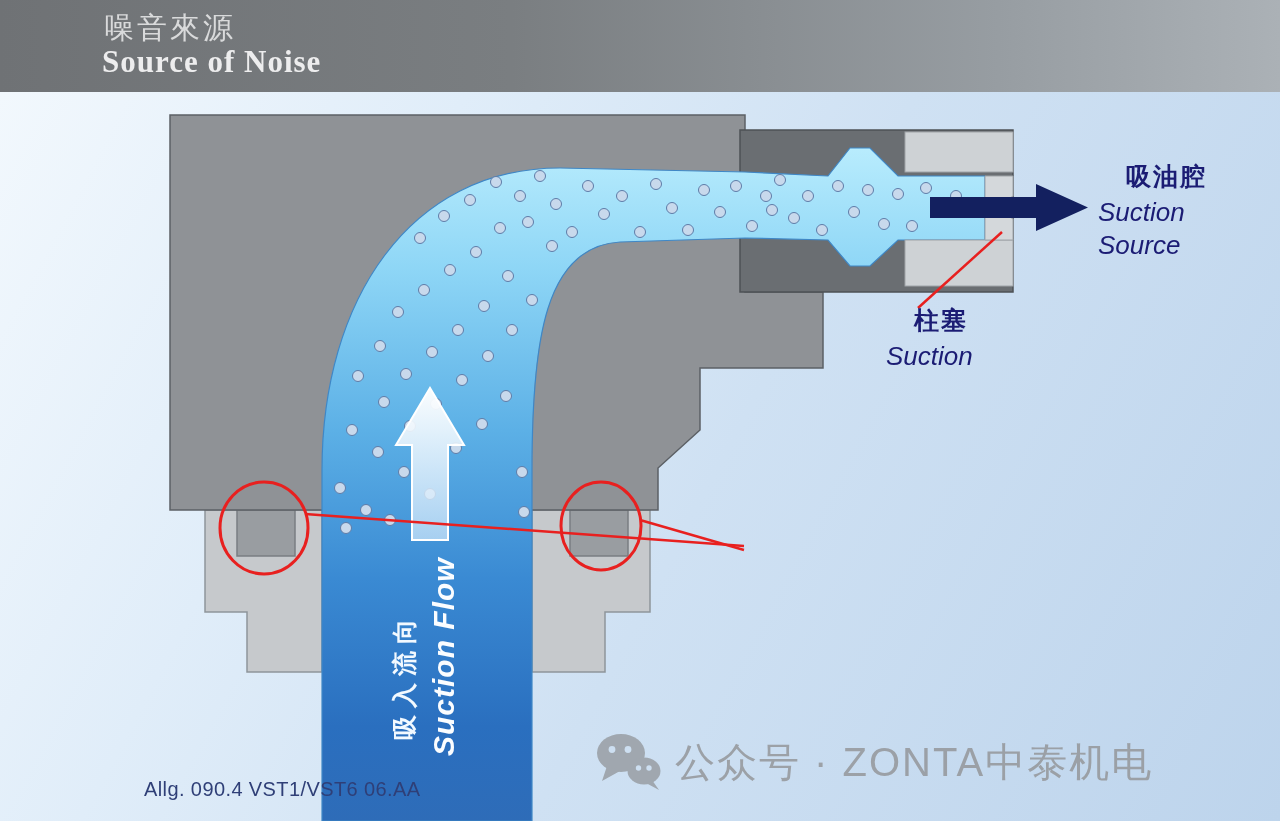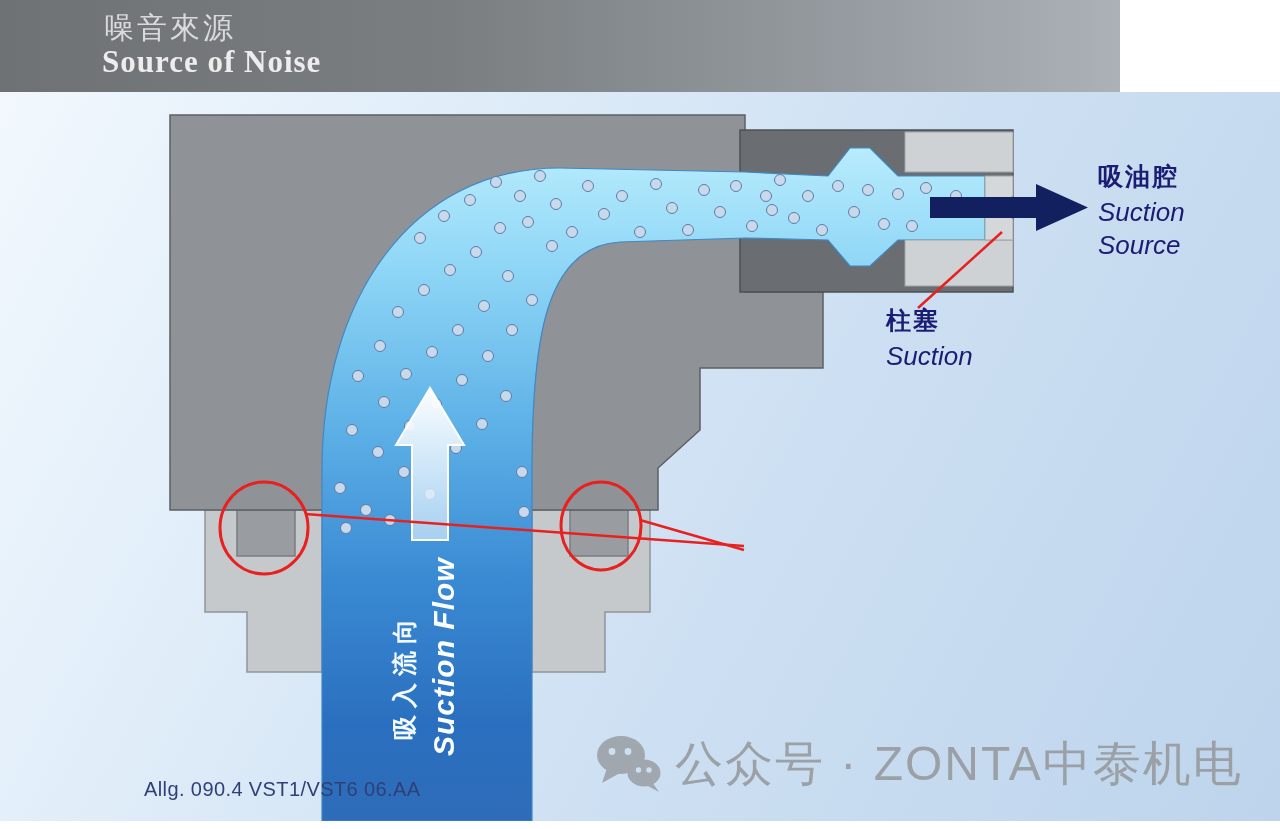--- a/index.html
+++ b/index.html
@@ -1,51 +1,51 @@
 <!DOCTYPE html>
 <html><head>
 <meta charset="utf-8">
 <style>
   html,body{margin:0;padding:0;background:#ffffff;}
   body{width:1280px;height:829px;overflow:hidden;font-family:"Liberation Sans","DejaVu Sans",sans-serif;}
   .page{position:relative;width:1280px;height:829px;background:#ffffff;}
 
   
-  .hdr{position:absolute;left:0;top:0;width:1120px;height:92px;
+  .hdr{position:absolute;left:0;top:0;width:1280px;height:92px;
        background:linear-gradient(90deg,#6f7275 0%,#7a7e81 40%,#979da2 78%,#abb1b6 100%);}
   .hdr-zh{position:absolute;left:104px;top:8px;font-family:"Liberation Serif","DejaVu Serif",serif;
           font-size:30px;color:#d9dadb;letter-spacing:3px;}
   .hdr-en{position:absolute;left:102px;top:44px;font-size:31px;font-weight:bold;color:#ededee;letter-spacing:1px;font-family:Liberation Serif, serif;}
 
   
   .panel{position:absolute;left:0;top:92px;width:1280px;height:729px;
          background:linear-gradient(118deg,#f2f8fd 0%,#e0edf9 28%,#cfe1f3 55%,#bdd4ec 100%);}
   .bottom-strip{position:absolute;left:0;top:821px;width:1280px;height:8px;background:#ffffff;}
 
   svg.diagram{position:absolute;left:0;top:0;}
 
   .bubble{fill:#c8d9ec;stroke:#5e7ca8;stroke-width:1;}
 
   
   .lbl{position:absolute;color:#1b1c74;}
-  .lbl .zh{font-size:25px;font-weight:600;letter-spacing:2px;margin-bottom:3px;}
+  .lbl .zh{font-size:25px;font-weight:600;letter-spacing:2px;margin-bottom:3px;margin-left:28px;}
   .lbl .en{font-size:26px;font-weight:normal;font-style:italic;line-height:1.27;}
   .lbl-suction{left:1098px;top:68px;}
   .lbl-pistons{left:886px;top:212px;}
   .lbl-oring{left:752px;top:410px;}
 
   .flow-zh{position:absolute;left:388px;top:648px;transform-origin:0 0;transform:rotate(-90deg);
            font-size:25px;font-weight:600;letter-spacing:7px;color:#f2f9ff;white-space:nowrap;}
   .flow-en{position:absolute;left:427px;top:664px;transform-origin:0 0;transform:rotate(-90deg);
            font-size:30px;font-weight:bold;font-style:italic;letter-spacing:1px;color:#fbfdff;white-space:nowrap;}
 
   .footnote{position:absolute;left:144px;top:686px;font-size:20px;color:#2f3f77;letter-spacing:.4px;}
 
   .watermark{position:absolute;left:594px;top:640px;display:flex;align-items:center;gap:13px;opacity:.88;}
-  .watermark .wm-text{font-size:48px;color:#96999d;letter-spacing:2px;white-space:nowrap;}
+  .watermark .wm-text{font-size:40px;color:#96999d;letter-spacing:2px;white-space:nowrap;}
 </style>
 </head>
 <body>
 
 <div class="page">
 
   <div class="hdr">
     <div class="hdr-zh">噪音來源</div>
     <div class="hdr-en">Source of Noise</div>
   </div>

